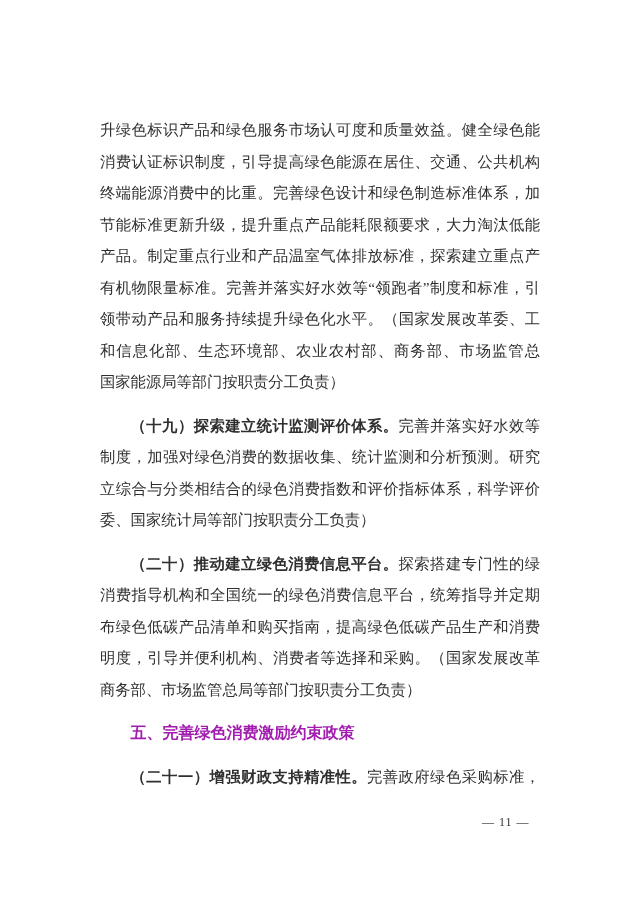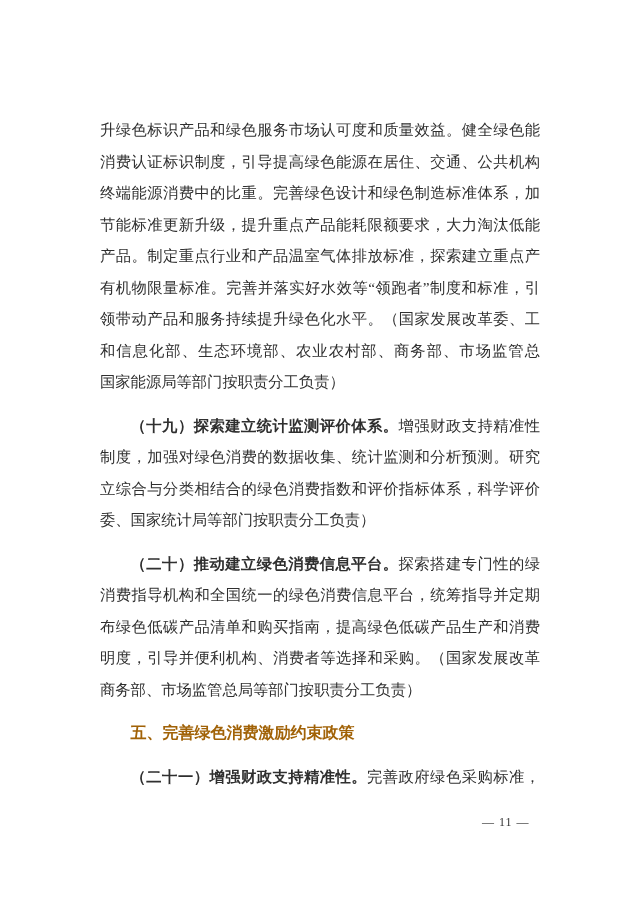--- a/index.html
+++ b/index.html
@@ -44,21 +44,21 @@
   }
   .line .lead {
     font-weight: bold;
   }
   .line.heading {
     font-family: "Liberation Sans", "DejaVu Sans", sans-serif;
     font-weight: bold;
     font-size: 16px;
     text-align: left;
     text-align-last: left;
-    color: #a16207;
+    color: #a21caf;
   }
   .page-number {
     position: absolute;
     left: 482px;
     top: 808px;
     font-size: 12px;
     line-height: 28px;
     letter-spacing: 1px;
     color: #333333;
     font-family: "Liberation Serif", "DejaVu Serif", serif;
@@ -74,21 +74,21 @@
         <div class="line">消费认证标识制度，引导提高绿色能源在居住、交通、公共机构等</div>
         <div class="line">终端能源消费中的比重。完善绿色设计和绿色制造标准体系，加快</div>
         <div class="line">节能标准更新升级，提升重点产品能耗限额要求，大力淘汰低能效</div>
         <div class="line">产品。制定重点行业和产品温室气体排放标准，探索建立重点产品</div>
         <div class="line">有机物限量标准。完善并落实好水效等“领跑者”制度和标准，引</div>
         <div class="line">领带动产品和服务持续提升绿色化水平。（国家发展改革委、工业</div>
         <div class="line">和信息化部、生态环境部、农业农村部、商务部、市场监管总局、</div>
         <div class="line short">国家能源局等部门按职责分工负责）</div>
       </div>
       <div class="paragraph">
-        <div class="line indent"><span class="lead">（十九）探索建立统计监测评价体系。</span><span>增强财政支持精准性</span></div>
+        <div class="line indent"><span class="lead">（十九）探索建立统计监测评价体系。</span><span>完善并落实好水效等</span></div>
         <div class="line">制度，加强对绿色消费的数据收集、统计监测和分析预测。研究建</div>
         <div class="line">立综合与分类相结合的绿色消费指数和评价指标体系，科学评价不</div>
         <div class="line short">委、国家统计局等部门按职责分工负责）</div>
       </div>
       <div class="paragraph">
         <div class="line indent"><span class="lead">（二十）推动建立绿色消费信息平台。</span><span>探索搭建专门性的绿色</span></div>
         <div class="line">消费指导机构和全国统一的绿色消费信息平台，统筹指导并定期发</div>
         <div class="line">布绿色低碳产品清单和购买指南，提高绿色低碳产品生产和消费透</div>
         <div class="line">明度，引导并便利机构、消费者等选择和采购。（国家发展改革委、</div>
         <div class="line short">商务部、市场监管总局等部门按职责分工负责）</div>

